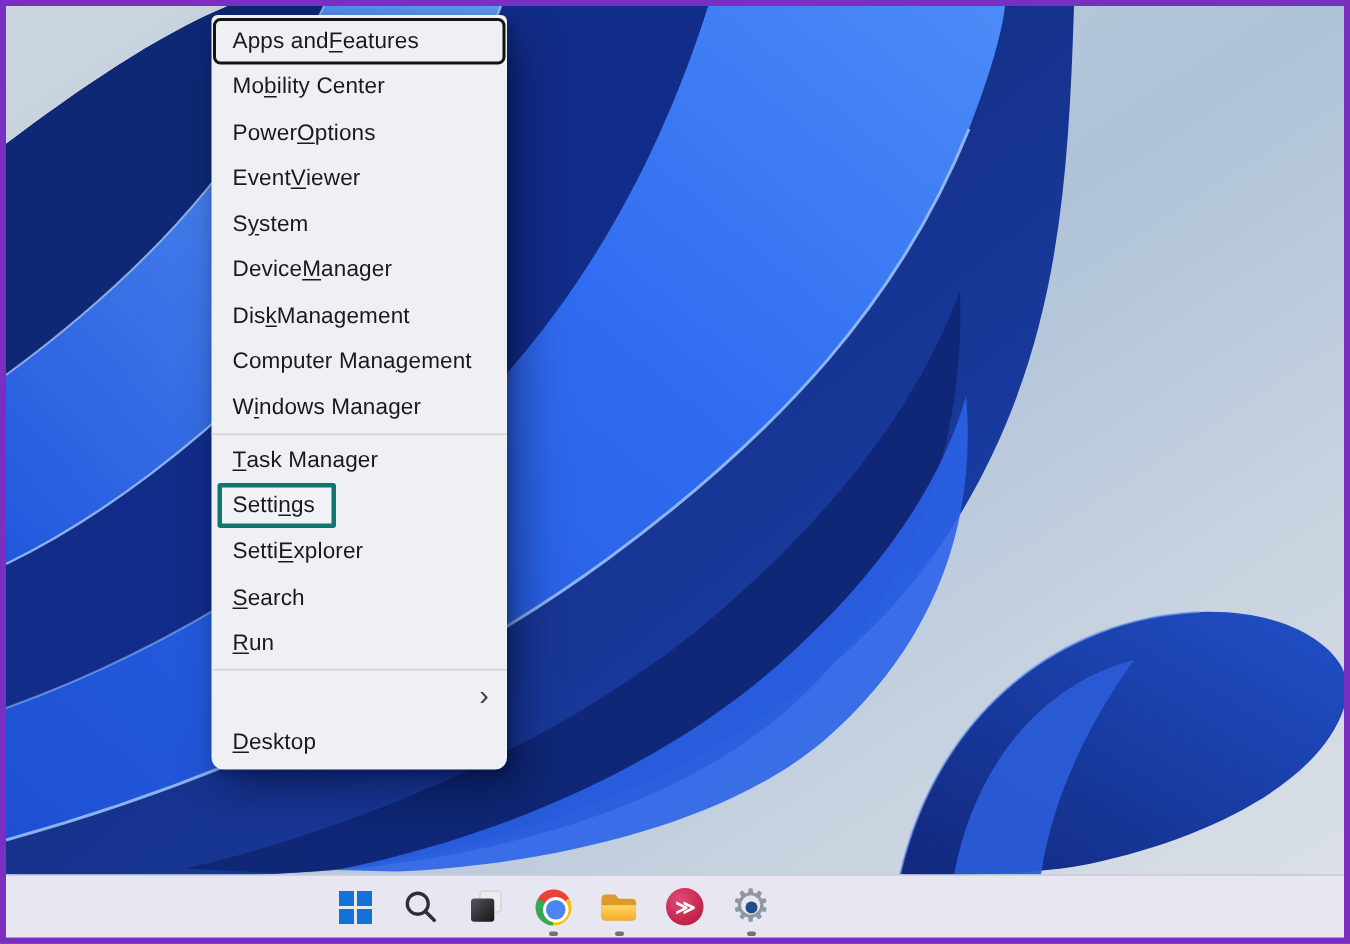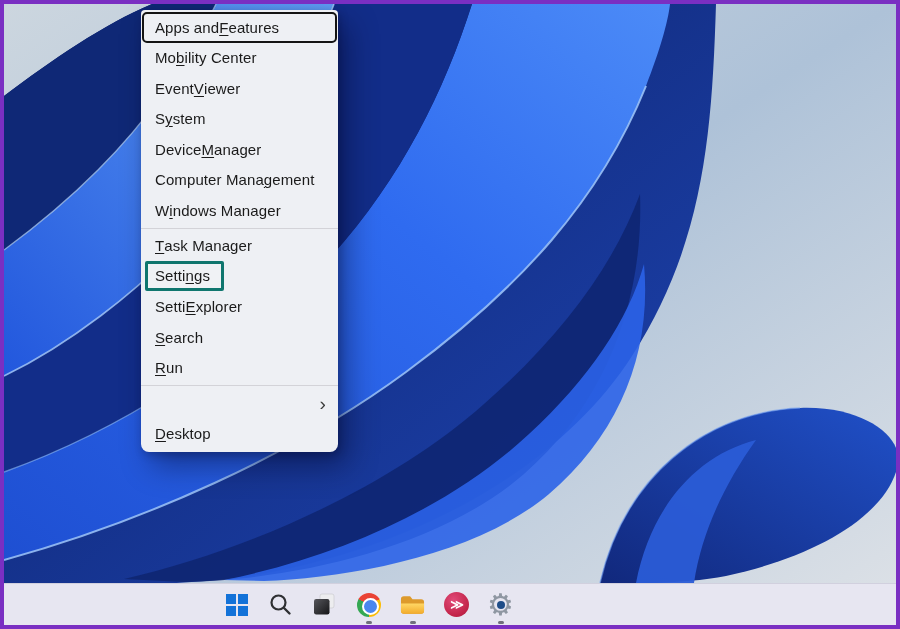--- a/index.html
+++ b/index.html
@@ -134,20 +134,28 @@
 
     <div class="menu-item">
       <span class="label">
           <span class="pre">Mo</span>
           <span class="accel">b</span>
           <span class="post">ility Center</span>
         </span>
       <span class="chevron"></span>
     </div>
 
+    <div class="menu-item">
+      <span class="label">
+          <span class="pre">Power </span>
+          <span class="accel">O</span>
+          <span class="post">ptions</span>
+        </span>
+      <span class="chevron"></span>
+    </div>
 
     <div class="menu-item">
       <span class="label">
           <span class="pre">Event </span>
           <span class="accel">V</span>
           <span class="post">iewer</span>
         </span>
       <span class="chevron"></span>
     </div>
 
@@ -163,20 +171,28 @@
     <div class="menu-item">
       <span class="label">
           <span class="pre">Device </span>
           <span class="accel">M</span>
           <span class="post">anager</span>
         </span>
       <span class="chevron"></span>
     </div>
 
 
+    <div class="menu-item">
+      <span class="label">
+          <span class="pre">Dis</span>
+          <span class="accel">k</span>
+          <span class="post"> Management</span>
+        </span>
+      <span class="chevron"></span>
+    </div>
 
     <div class="menu-item">
       <span class="label">
           <span class="pre">Computer Mana</span>
           <span class="accel">g</span>
           <span class="post">ement</span>
         </span>
       <span class="chevron"></span>
     </div>
 

